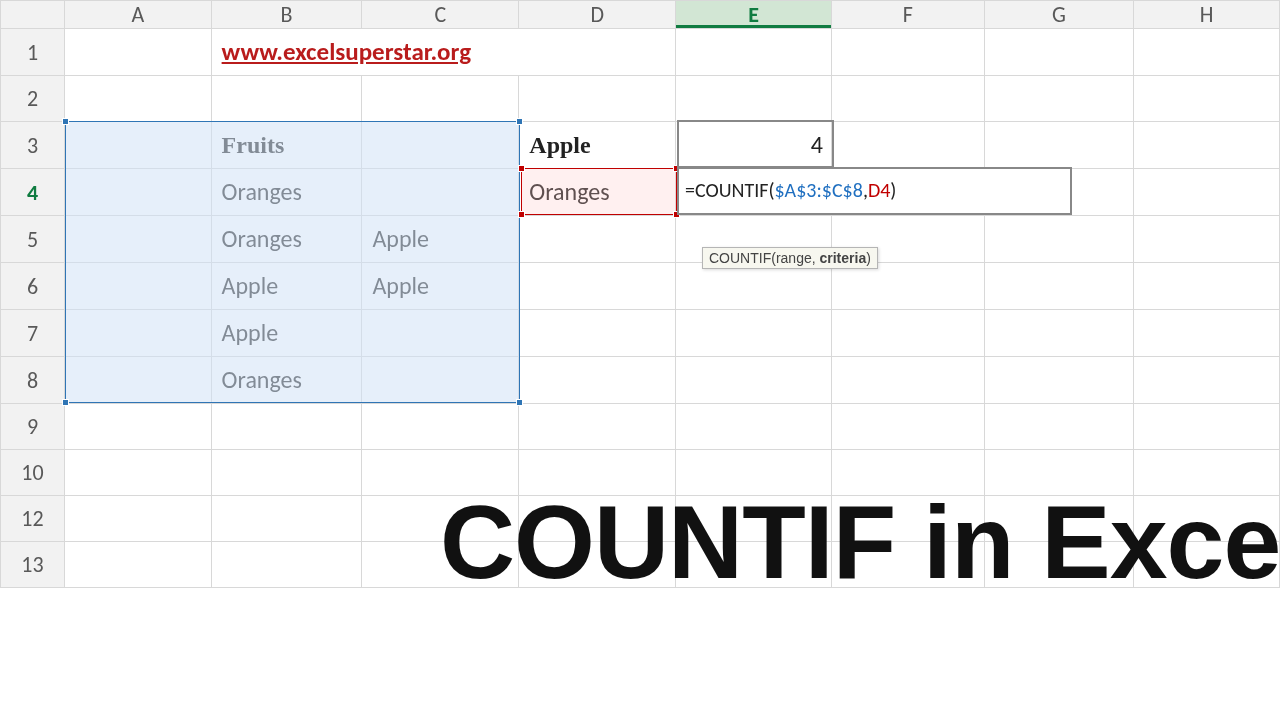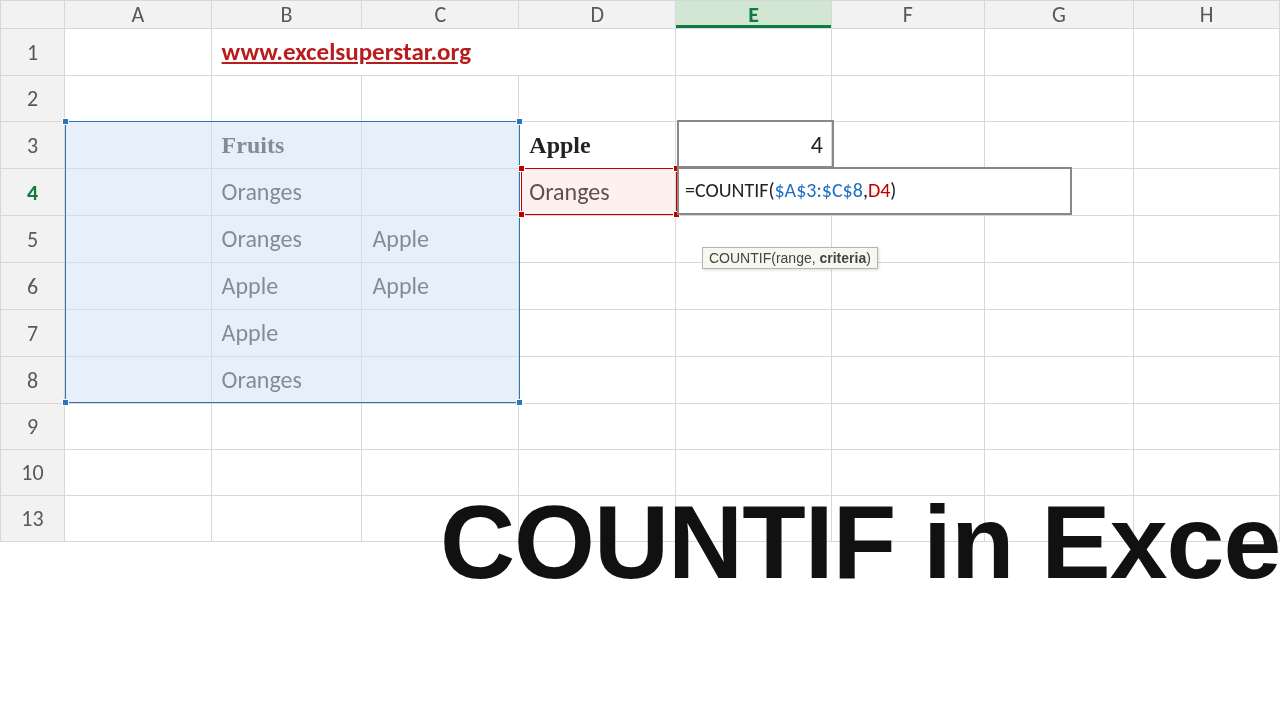--- a/index.html
+++ b/index.html
@@ -303,20 +303,31 @@
     <td></td>
           <td></td>
           <td></td>
           <td></td>
           <td></td>
           <td></td>
           <td></td>
           <td></td>
   </tr>
   <tr>
+    <th class="row-head">12</th>
+    <td></td>
+          <td></td>
+          <td></td>
+          <td></td>
+          <td></td>
+          <td></td>
+          <td></td>
+          <td></td>
+  </tr>
+  <tr>
     <th class="row-head">13</th>
     <td></td>
           <td></td>
           <td></td>
           <td></td>
           <td></td>
           <td></td>
           <td></td>
           <td></td>
   </tr>

